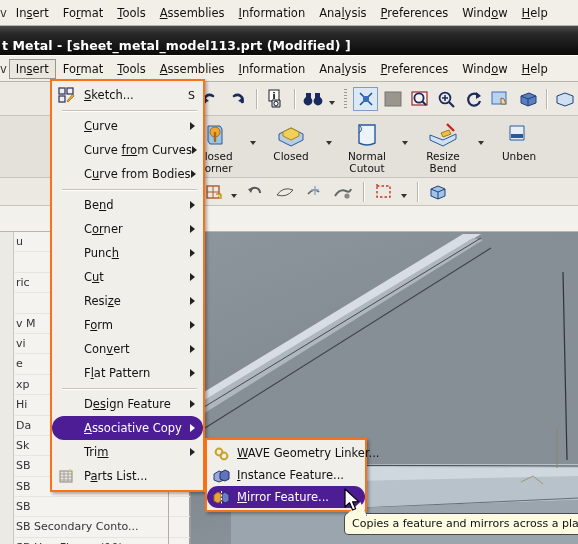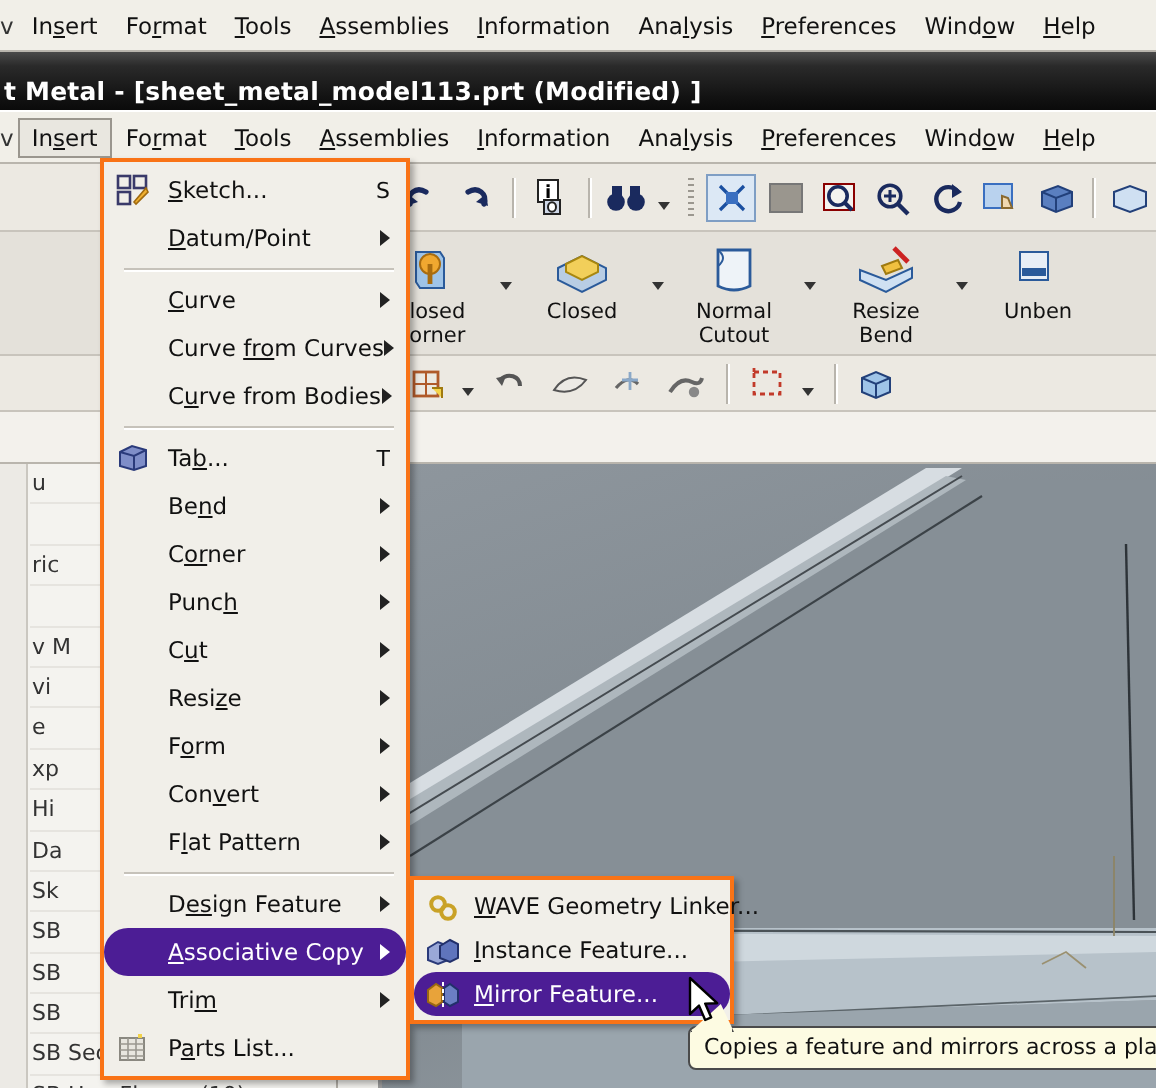--- a/index.html
+++ b/index.html
@@ -494,52 +494,38 @@
           <rect x="1" y="1" width="6" height="6" fill="none" stroke="#3a3a6a" stroke-width="1.3"></rect>
           <rect x="9" y="1" width="6" height="6" fill="none" stroke="#3a3a6a" stroke-width="1.3"></rect>
           <rect x="1" y="9" width="6" height="6" fill="none" stroke="#3a3a6a" stroke-width="1.3"></rect>
           <path d="M9 14 L15 7 L16 9 L10 15 Z" fill="#f0b030" stroke="#a06a10" stroke-width="0.8"></path>
         </svg>
       </span>
       <span><u>S</u>ketch...</span>
       <span class="accel">S</span>
     </div>
 
-    <div class="mi">
-      <span><u>D</u>atum/Point</span>
-      <span class="arrow"></span>
-    </div>
 
     <div class="msep"></div>
 
     <div class="mi">
       <span><u>C</u>urve</span>
       <span class="arrow"></span>
     </div>
     <div class="mi">
       <span>Curve <u>fro</u>m Curves</span>
       <span class="arrow"></span>
     </div>
     <div class="mi">
       <span>C<u>u</u>rve from Bodies</span>
       <span class="arrow"></span>
     </div>
 
     <div class="msep"></div>
 
-    <div class="mi">
-      <span class="ico">
-        <svg width="17" height="16" viewBox="0 0 17 16">
-          <path d="M2 5 L8 2 L15 4 L15 12 L9 14 L2 12 Z" fill="#7f8ec8" stroke="#2a3a7a"></path>
-          <path d="M2 5 L9 7 L15 4 M9 7 L9 14" stroke="#2a3a7a" fill="none"></path>
-        </svg>
-      </span>
-      <span>Ta<u>b</u>...</span>
-      <span class="accel">T</span>
-    </div>
 
     <div class="mi">
       <span>Be<u>n</u>d</span>
       <span class="arrow"></span>
     </div>
     <div class="mi">
       <span>C<u>or</u>ner</span>
       <span class="arrow"></span>
     </div>
     <div class="mi">

